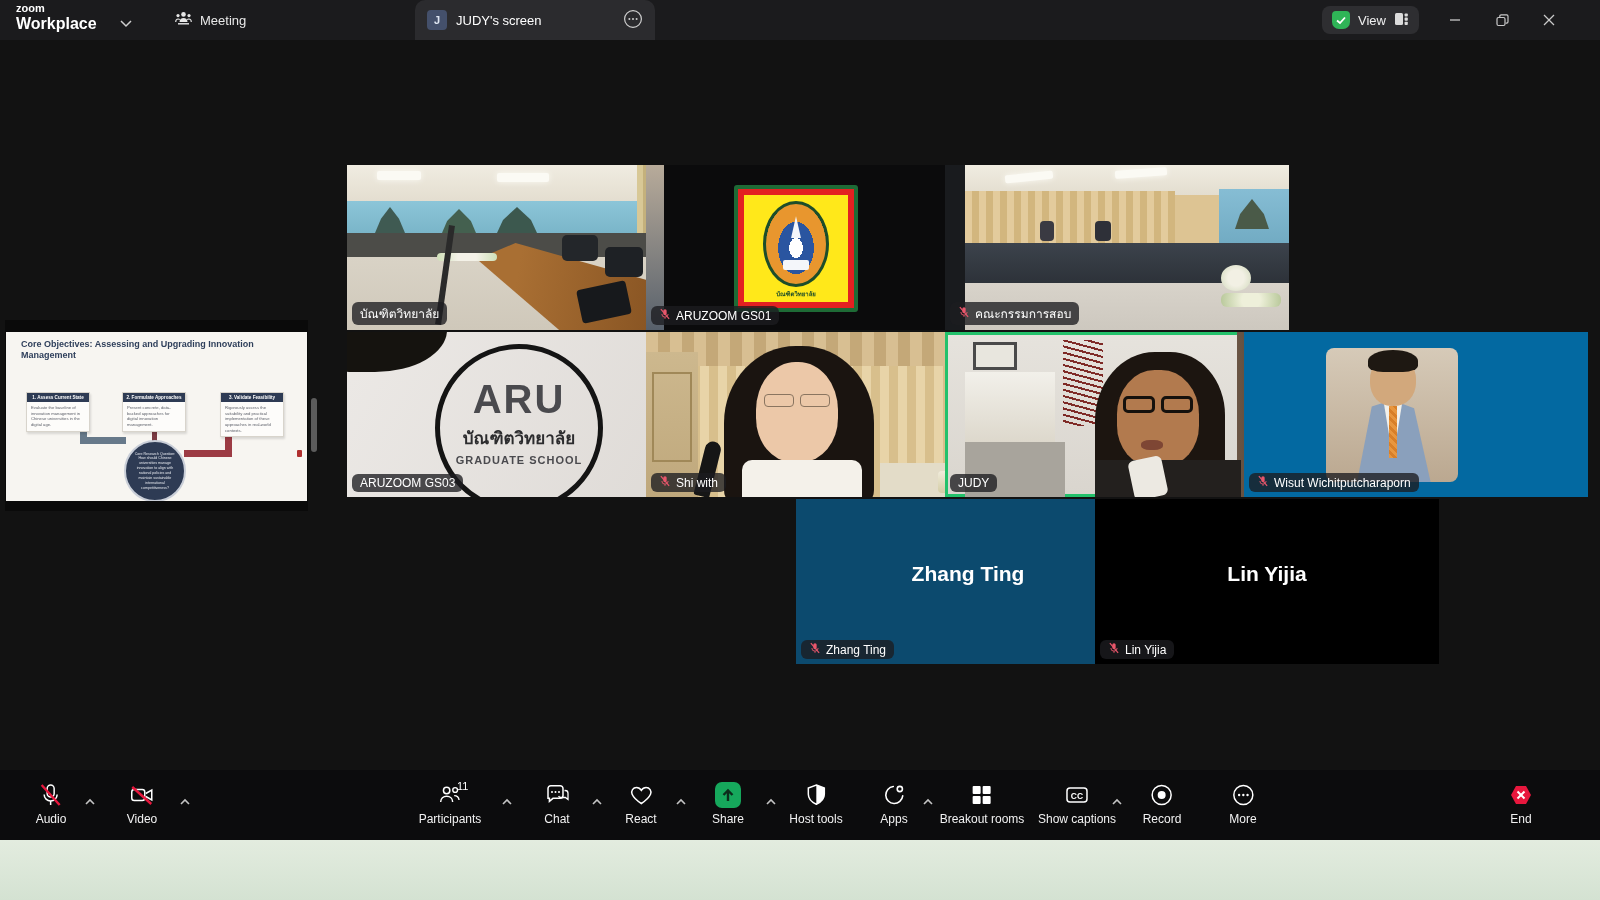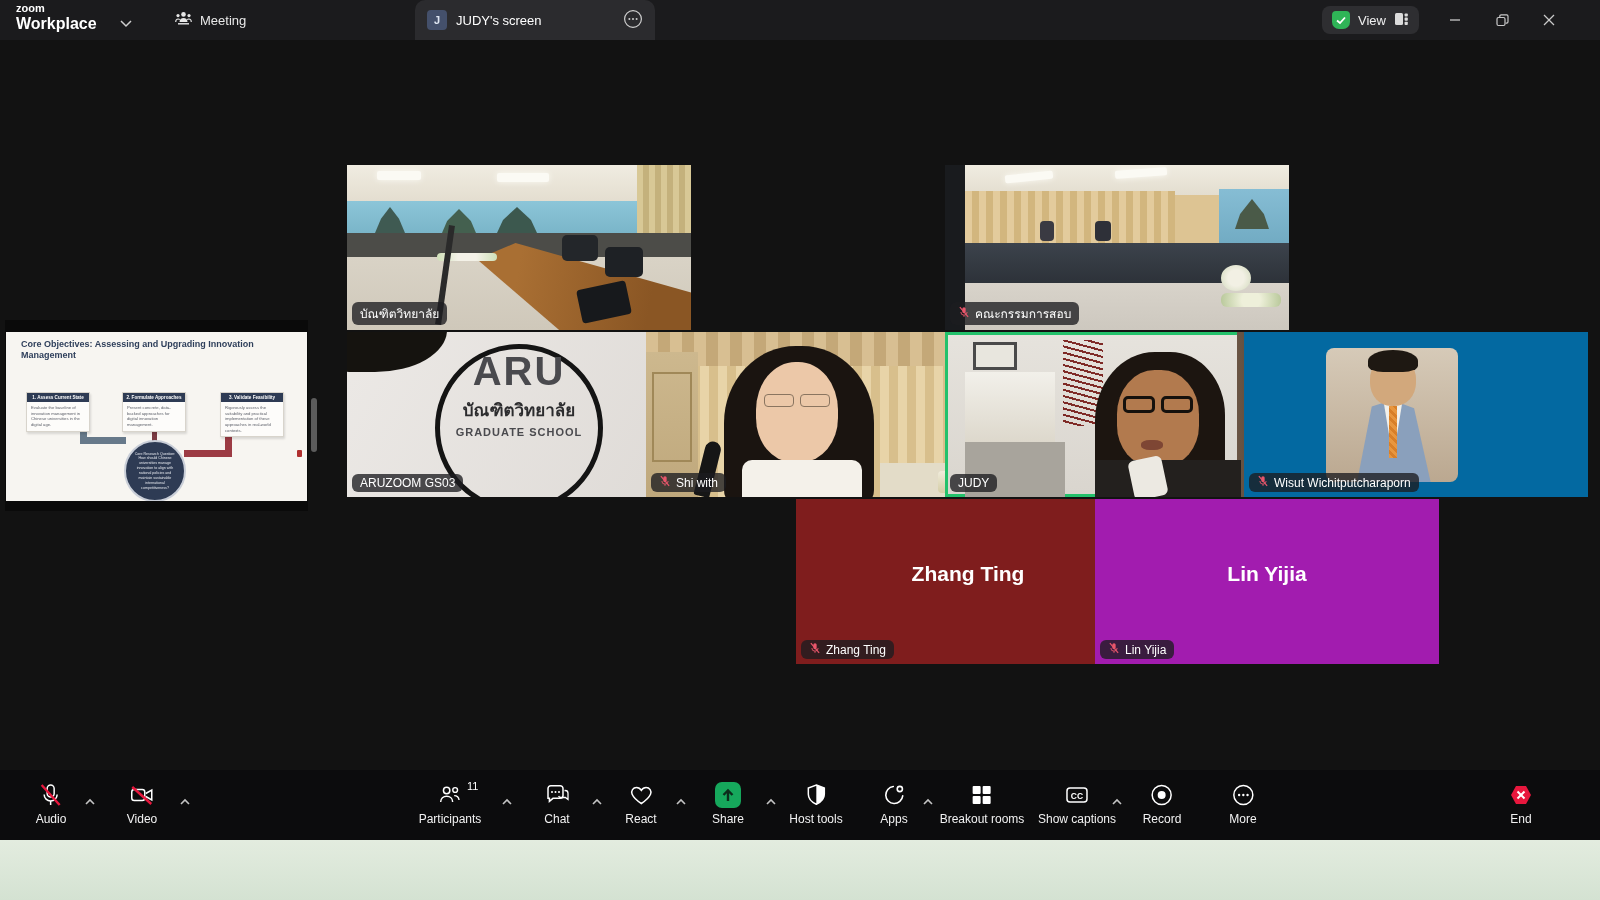--- a/index.html
+++ b/index.html
@@ -44,21 +44,21 @@
   
   .room-ceiling { background:linear-gradient(#f0ece1,#e3ddcf); }
   .lightbar { background:#fbfaf4; border-radius:2px; box-shadow:0 0 6px rgba(255,255,250,.8); }
 
   
   .toolbar { position:absolute; left:0; top:770px; width:1600px; height:70px; background:#0c0c0d; }
   .tb-item { position:absolute; top:12px; transform:translateX(-50%); display:flex; flex-direction:column; align-items:center; gap:4px; color:#fff; }
   .tb-label { font-size:12px; color:#f2f2f2; white-space:nowrap; }
   .tb-chevron { position:absolute; top:22px; }
   .share-btn { width:26px; height:26px; border-radius:7px; background:#16a85c; display:flex; align-items:center; justify-content:center; }
-  .pc-badge { position:absolute; left:30px; top:-2px; font-size:11px; color:#fff; }
+  .pc-badge { position:absolute; left:20px; top:-2px; font-size:11px; color:#fff; }
   .tb-icon-wrap { position:relative; height:26px; }
   .end-label { color:#f0f0f0; }
 
   
   .taskbar { position:absolute; left:0; top:840px; width:1600px; height:60px;
              background:linear-gradient(#e3ecdf,#d4e2d2); }
 </style>
 </head>
 <body>
 
@@ -177,20 +177,43 @@
     <div class="abs" style="left:215px;top:70px;width:36px;height:26px;background:#23262a;border-radius:5px"></div>
     <div class="abs" style="left:258px;top:82px;width:38px;height:30px;background:#1e2125;border-radius:5px"></div>
     <div class="abs" style="left:232px;top:120px;width:50px;height:34px;background:#17191c;border-radius:4px;transform:rotate(-12deg)"></div>
     <div class="abs" style="left:90px;top:88px;width:60px;height:8px;background:radial-gradient(circle,#f4f2e8 30%,#cfe0b8);border-radius:4px"></div>
     <div class="abs" style="left:95px;top:60px;width:6px;height:100px;background:#2a2a2a;transform:rotate(8deg)"></div>
     <div class="nameplate">
       <span>บัณฑิตวิทยาลัย</span>
     </div>
   </div>
 
+  <div class="tile" style="left:646px;top:165px;background:#0b0b0c">
+    <div class="abs" style="left:0;top:0;width:18px;height:165px;background:linear-gradient(#b8ab9a,#57606b)"></div>
+    <div class="abs" style="left:88px;top:20px;width:124px;height:127px;background:#1e6b36;border-radius:3px">
+      <div class="abs" style="left:4px;top:4px;right:4px;bottom:4px;background:#e32121">
+        <div class="abs" style="left:6px;top:6px;right:6px;bottom:6px;background:#ffe81a">
+          <div class="abs" style="left:50%;top:46%;transform:translate(-50%,-50%);width:66px;height:86px;border-radius:50%;border:3px solid #1d4d2a;background:radial-gradient(ellipse at 50% 55%, #ffffff 0 16%, #2a55a0 16% 42%, #e8962e 42% 72%, #1d6b36 72% 100%)">
+            <div class="abs" style="left:50%;top:12px;transform:translateX(-50%);width:10px;height:22px;background:#f4f6fa;clip-path:polygon(50% 0,100% 100%,0 100%)"></div>
+            <div class="abs" style="left:50%;bottom:14px;transform:translateX(-50%);width:26px;height:10px;background:#f4f6fa;border-radius:2px"></div>
+          </div>
+          <div class="abs" style="left:0;right:0;bottom:3px;text-align:center;font-size:6px;color:#1d4d2a;font-weight:bold">บัณฑิตวิทยาลัย</div>
+        </div>
+      </div>
+    </div>
+    <div class="nameplate">
+      <span><svg width="12" height="12" viewBox="0 0 16 16">
+            <rect x="5.8" y="1.5" width="4.4" height="8" rx="2.2" fill="#e8566b"></rect>
+            <path d="M3.8 8a4.2 4.2 0 0 0 8.4 0" stroke="#e8566b" stroke-width="1.2" fill="none"></path>
+            <line x1="8" y1="12.2" x2="8" y2="14.5" stroke="#e8566b" stroke-width="1.2"></line>
+            <line x1="2.5" y1="1.5" x2="13.5" y2="14.5" stroke="#e8566b" stroke-width="1.6"></line>
+          </svg></span>
+      <span>ARUZOOM GS01</span>
+    </div>
+  </div>
 
   <div class="tile" style="left:945px;top:165px">
     <div class="abs" style="left:20px;top:0;right:0;bottom:0;background:#ddc493"></div>
     <div class="abs room-ceiling" style="left:20px;top:0;right:0;height:30px"></div>
     <div class="abs lightbar" style="left:60px;top:8px;width:48px;height:8px;transform:rotate(-6deg)"></div>
     <div class="abs lightbar" style="left:170px;top:4px;width:52px;height:8px;transform:rotate(-4deg)"></div>
     <div class="abs" style="left:20px;top:26px;width:210px;height:62px;background:repeating-linear-gradient(90deg,#e3cb9c 0 7px,#d2b67e 7px 14px)"></div>
     <div class="abs" style="right:0;top:24px;width:70px;height:64px;background:linear-gradient(#86bdd4,#6ea8c0)"></div>
     <div class="abs" style="right:20px;top:34px;width:34px;height:30px;background:#4a5a48;clip-path:polygon(50% 0,85% 50%,100% 100%,0 100%,15% 50%)"></div>
     <div class="abs" style="left:95px;top:56px;width:14px;height:20px;background:#3a3a42;border-radius:4px"></div>
@@ -208,21 +231,21 @@
           </svg></span>
       <span>คณะกรรมการสอบ</span>
     </div>
   </div>
 
 
   <div class="tile" style="left:347px;top:332px;background:linear-gradient(120deg,#ece9e6,#dedad6)">
     <div class="abs" style="left:-20px;top:-30px;width:120px;height:70px;background:#15130f;border-radius:0 0 60% 20%"></div>
     <div class="abs" style="right:-10px;top:0;width:40px;height:165px;background:#cfc9c2"></div>
     <div class="abs" style="left:50%;top:12px;transform:translateX(-50%);width:168px;height:168px;border:5px solid #141414;border-radius:50%;background:transparent;text-align:center">
-      <div style="font-size:40px;font-weight:bold;color:#4a4a4e;letter-spacing:2px">ARU</div>
+      <div style="margin-top:28px;font-size:40px;font-weight:bold;color:#4a4a4e;letter-spacing:2px">ARU</div>
       <div style="font-size:17px;font-weight:bold;color:#2c2c2e;margin-top:2px">บัณฑิตวิทยาลัย</div>
       <div style="font-size:11px;font-weight:bold;color:#4a4a4e;letter-spacing:1px;margin-top:3px">GRADUATE SCHOOL</div>
     </div>
     <div class="nameplate">
       <span>ARUZOOM GS03</span>
     </div>
   </div>
 
   <div class="tile" style="left:646px;top:332px;background:repeating-linear-gradient(90deg,#e8d4a8 0 9px,#d8bf8c 9px 18px)">
     <div class="abs" style="left:0;top:0;right:0;height:34px;background:repeating-linear-gradient(90deg,#d8bf92 0 12px,#c4a878 12px 24px)"></div>
@@ -280,34 +303,34 @@
             <rect x="5.8" y="1.5" width="4.4" height="8" rx="2.2" fill="#e8566b"></rect>
             <path d="M3.8 8a4.2 4.2 0 0 0 8.4 0" stroke="#e8566b" stroke-width="1.2" fill="none"></path>
             <line x1="8" y1="12.2" x2="8" y2="14.5" stroke="#e8566b" stroke-width="1.2"></line>
             <line x1="2.5" y1="1.5" x2="13.5" y2="14.5" stroke="#e8566b" stroke-width="1.6"></line>
           </svg></span>
       <span>Wisut Wichitputcharaporn</span>
     </div>
   </div>
 
 
-  <div class="tile" style="left:796px;top:499px;background:#7f1d1d">
+  <div class="tile" style="left:796px;top:499px;background:#0c4a6e">
     <div class="bigname">Zhang Ting</div>
     <div class="nameplate">
       <span><svg width="12" height="12" viewBox="0 0 16 16">
             <rect x="5.8" y="1.5" width="4.4" height="8" rx="2.2" fill="#e8566b"></rect>
             <path d="M3.8 8a4.2 4.2 0 0 0 8.4 0" stroke="#e8566b" stroke-width="1.2" fill="none"></path>
             <line x1="8" y1="12.2" x2="8" y2="14.5" stroke="#e8566b" stroke-width="1.2"></line>
             <line x1="2.5" y1="1.5" x2="13.5" y2="14.5" stroke="#e8566b" stroke-width="1.6"></line>
           </svg></span>
       <span>Zhang Ting</span>
     </div>
   </div>
 
-  <div class="tile" style="left:1095px;top:499px;background:#a21caf">
+  <div class="tile" style="left:1095px;top:499px;background:#000000">
     <div class="bigname">Lin Yijia</div>
     <div class="nameplate">
       <span><svg width="12" height="12" viewBox="0 0 16 16">
             <rect x="5.8" y="1.5" width="4.4" height="8" rx="2.2" fill="#e8566b"></rect>
             <path d="M3.8 8a4.2 4.2 0 0 0 8.4 0" stroke="#e8566b" stroke-width="1.2" fill="none"></path>
             <line x1="8" y1="12.2" x2="8" y2="14.5" stroke="#e8566b" stroke-width="1.2"></line>
             <line x1="2.5" y1="1.5" x2="13.5" y2="14.5" stroke="#e8566b" stroke-width="1.6"></line>
           </svg></span>
       <span>Lin Yijia</span>
     </div>

